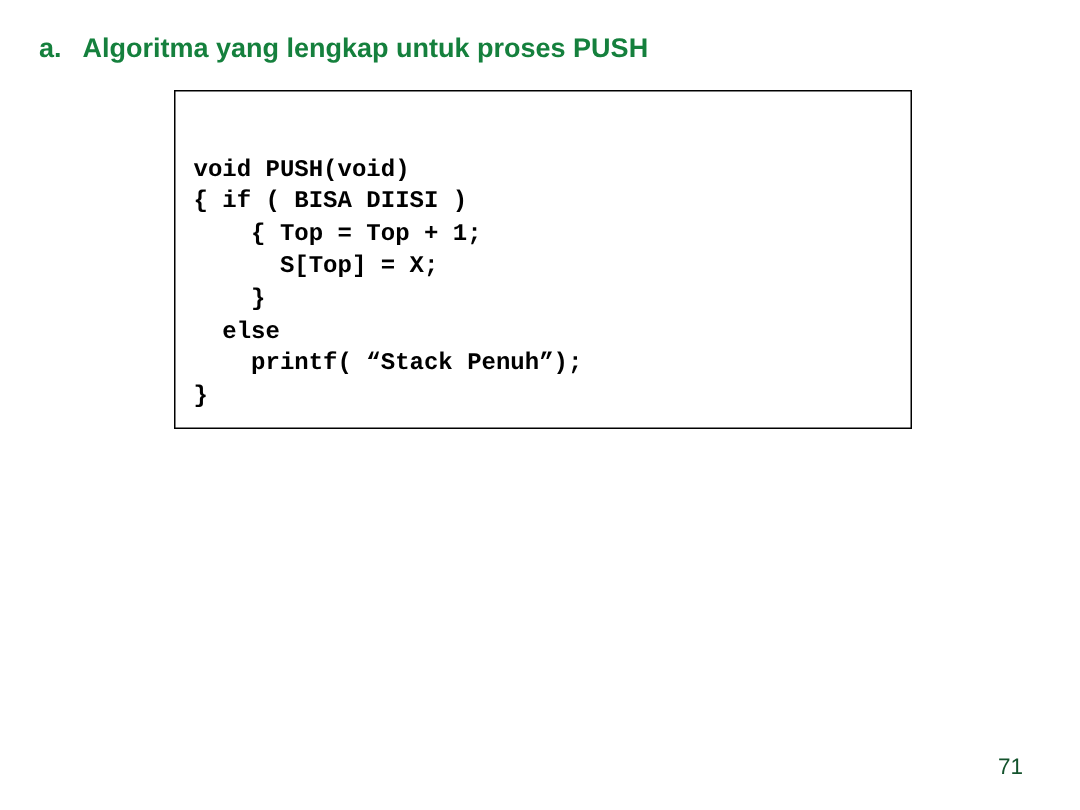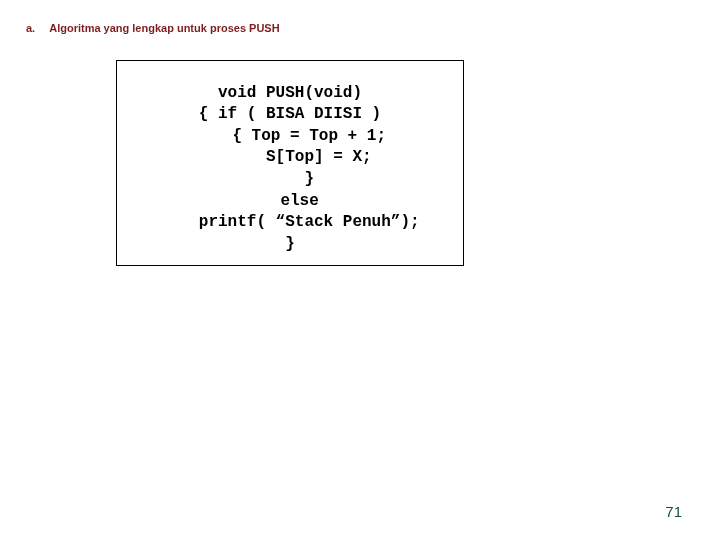--- a/index.html
+++ b/index.html
@@ -7,42 +7,41 @@
       width: 720px;
       height: 540px;
       background: #ffffff;
       font-family: Arial, Helvetica, sans-serif;
       position: relative;
     }
     .heading {
       position: absolute;
       top: 22px;
       left: 26px;
-      font-size: 11px;
+      font-size: 18px;
       font-weight: bold;
-      color: #7f1d1d;
+      color: #15803d;
     }
     .heading .label {
       display: inline-block;
       margin-right: 14px;
     }
     .code-box {
       position: absolute;
       top: 60px;
       left: 116px;
-      width: 348px;
+      width: 492px;
       border: 1.5px solid #000;
-      padding: 0 12px 10px 12px;
+      padding: 20px 12px 10px 12px;
       font-family: "Courier New", Courier, monospace;
       font-size: 16px;
       font-weight: bold;
       line-height: 1.35;
       white-space: pre;
       color: #000;
-      text-align: center;
     }
     .page-number {
       position: absolute;
       bottom: 20px;
       right: 38px;
       font-size: 15px;
       color: #14532d;
     }
   </style>
 </head>

